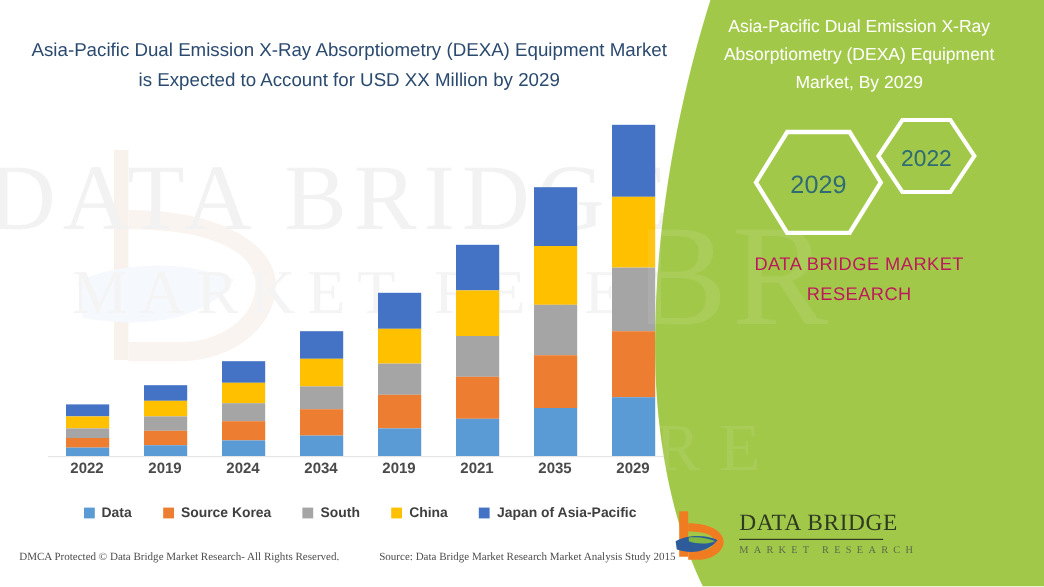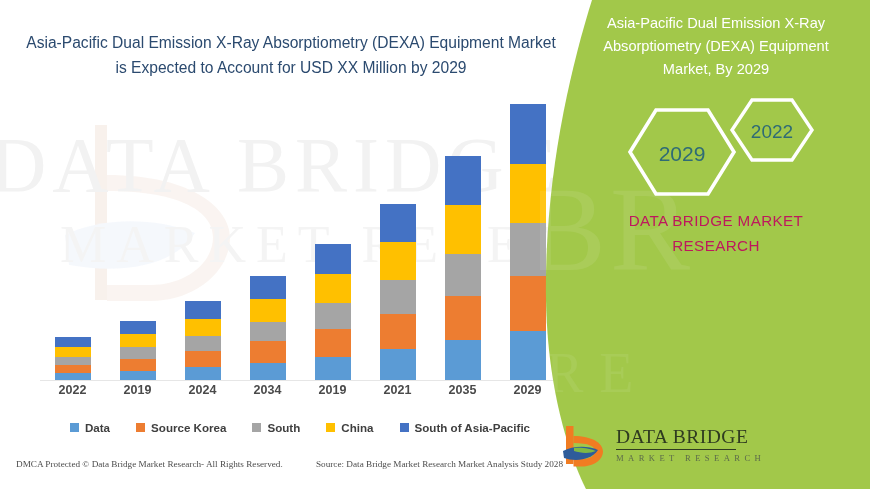--- a/index.html
+++ b/index.html
@@ -211,27 +211,27 @@
       <div class="lg-item">
         <span class="lg-swatch" style="background: rgb(165, 165, 165);"></span>
         <span class="lg-label">South</span>
       </div>
       <div class="lg-item">
         <span class="lg-swatch" style="background: rgb(255, 192, 0);"></span>
         <span class="lg-label">China</span>
       </div>
       <div class="lg-item">
         <span class="lg-swatch" style="background: rgb(68, 114, 196);"></span>
-        <span class="lg-label">South of Asia-Pacific</span>
+        <span class="lg-label">Japan of Asia-Pacific</span>
       </div>
     </div>
 
   <div class="footer">
     <div class="f-left">DMCA Protected © Data Bridge Market Research- All Rights Reserved.</div>
-    <div class="f-right">Source: Data Bridge Market Research Market Analysis Study 2028</div>
+    <div class="f-right">Source: Data Bridge Market Research Market Analysis Study 2015</div>
   </div>
 
   <div class="green-panel">
     <svg class="green-svg" width="330" height="489" viewBox="0 0 330 489">
       <path d="M52 0 L330 0 L330 489 L46 489 C46 489 8 420 6 300 C4 180 30 70 52 0 Z" fill="#A2C84A"></path>
     </svg>
     <svg class="gp-wm" viewBox="0 0 330 489">
       <text x="-14" y="270" font-family="Liberation Serif, serif" font-size="120" fill="#ffffff" fill-opacity="0.085" letter-spacing="4">BR</text>
       <text x="6" y="392" font-family="Liberation Serif, serif" font-size="56" fill="#ffffff" fill-opacity="0.075" letter-spacing="16">RE</text>
     </svg>

